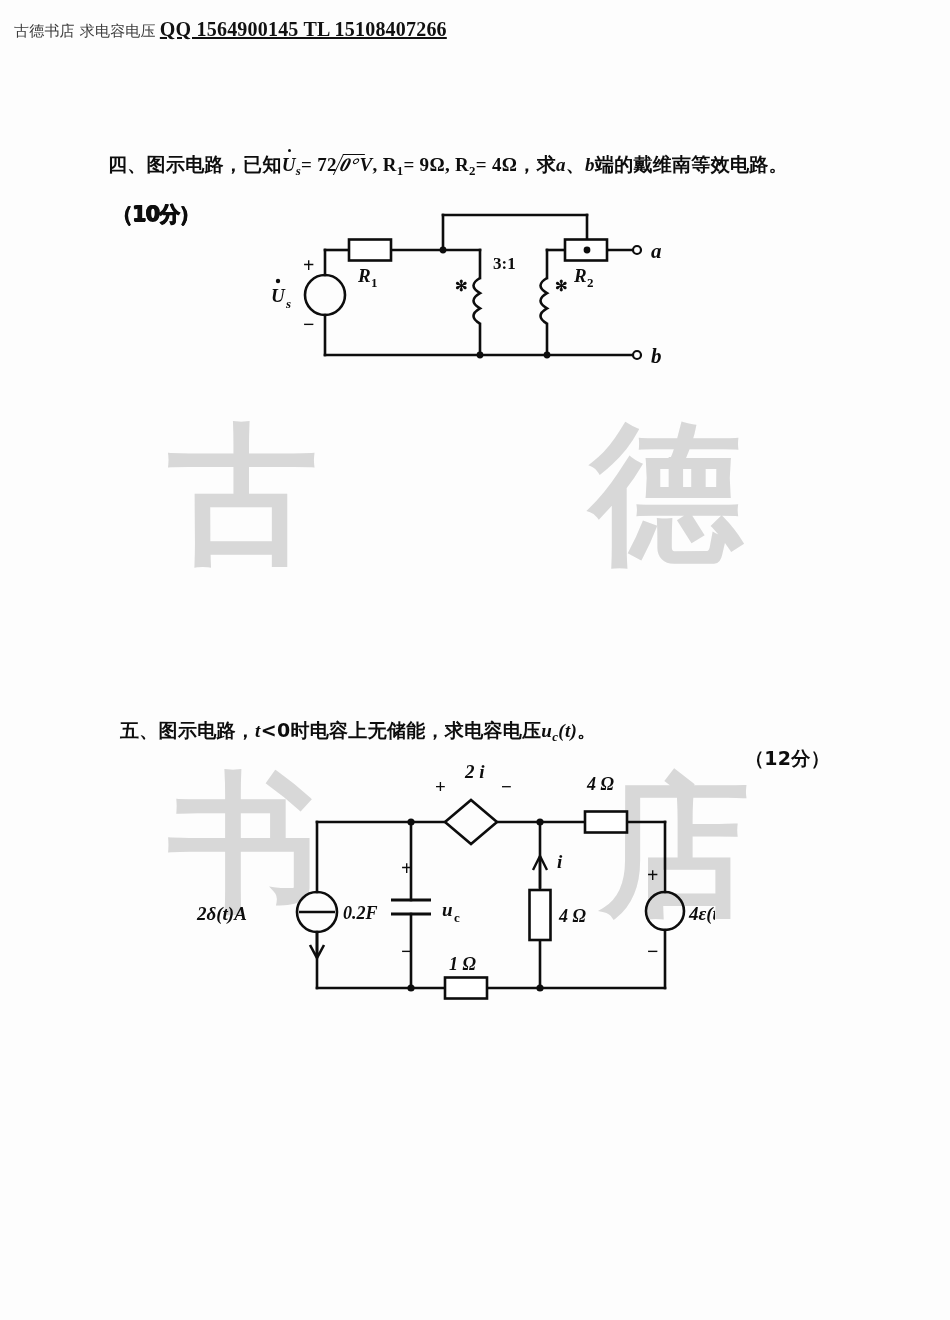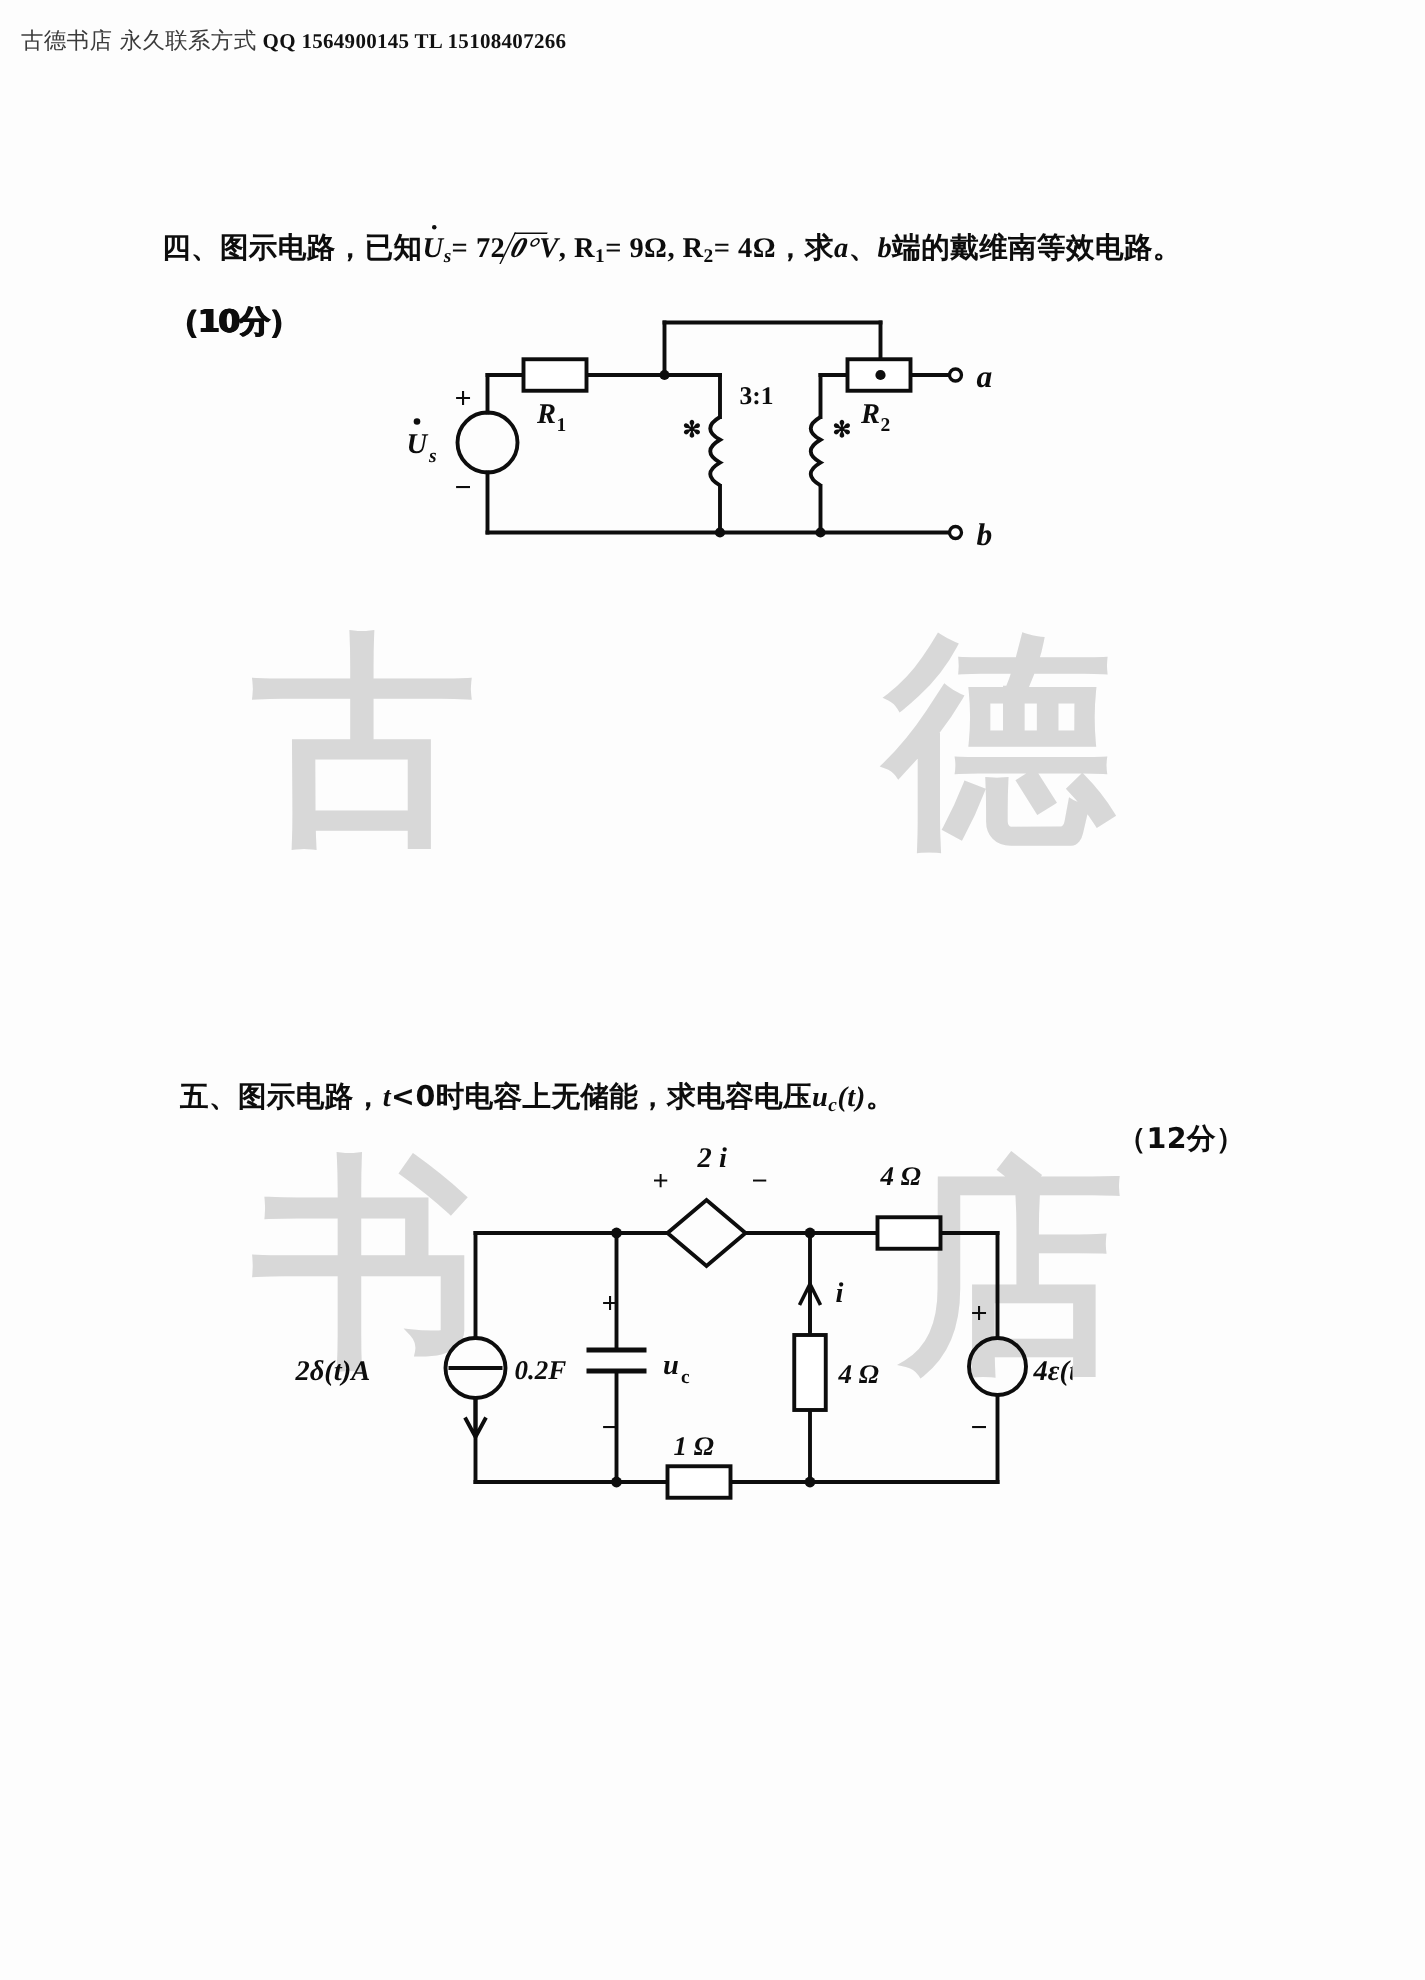--- a/index.html
+++ b/index.html
@@ -35,22 +35,23 @@
     color: #1a1a1a;
   }
   .store-header .cn {
     font-family: "DejaVu Sans", sans-serif;
     font-size: 15px;
     color: #3b3b3b;
   }
   .store-header .contact {
     font-weight: bold;
     font-family: "Liberation Serif", serif;
-    font-size: 14px;
+    font-size: 20px;
     color: #111;
+    text-decoration: underline;
   }
 
   
   .watermark {
     position: absolute;
     color: #d8d8d8;
     font-family: "DejaVu Sans", sans-serif;
     font-weight: bold;
     user-select: none;
     line-height: 1;
@@ -129,21 +130,21 @@
     font-family: "Liberation Serif", serif;
     fill: #0d0d0d;
   }
 </style>
 </head>
 <body>
 
 <div class="page"></div>
 
 <div class="store-header">
-  <span class="cn">古德书店 永久联系方式</span>
+  <span class="cn">古德书店 求电容电压</span>
   <span class="contact">QQ 1564900145  TL 15108407266</span>
 </div>
 
 <div class="watermark wm-gu">古</div>
 <div class="watermark wm-de">德</div>
 <div class="watermark wm-shu">书</div>
 <div class="watermark wm-dian">店</div>
 
 <div class="problem" id="p4-line">
   <span>四、</span><span>图示电路，已知</span><span class="it vdot">U</span><span class="it sub">s</span><span class="up">= 72</span><span class="angle-phasor up">0°</span><span class="it">V</span><span class="up">, R</span><span class="up sub">1</span><span class="up">= 9Ω</span><span class="up">, R</span><span class="up sub">2</span><span class="up">= 4Ω</span><span>，求</span><span class="it">a</span><span>、</span><span class="it">b</span><span>端的戴维南等效电路。</span>

